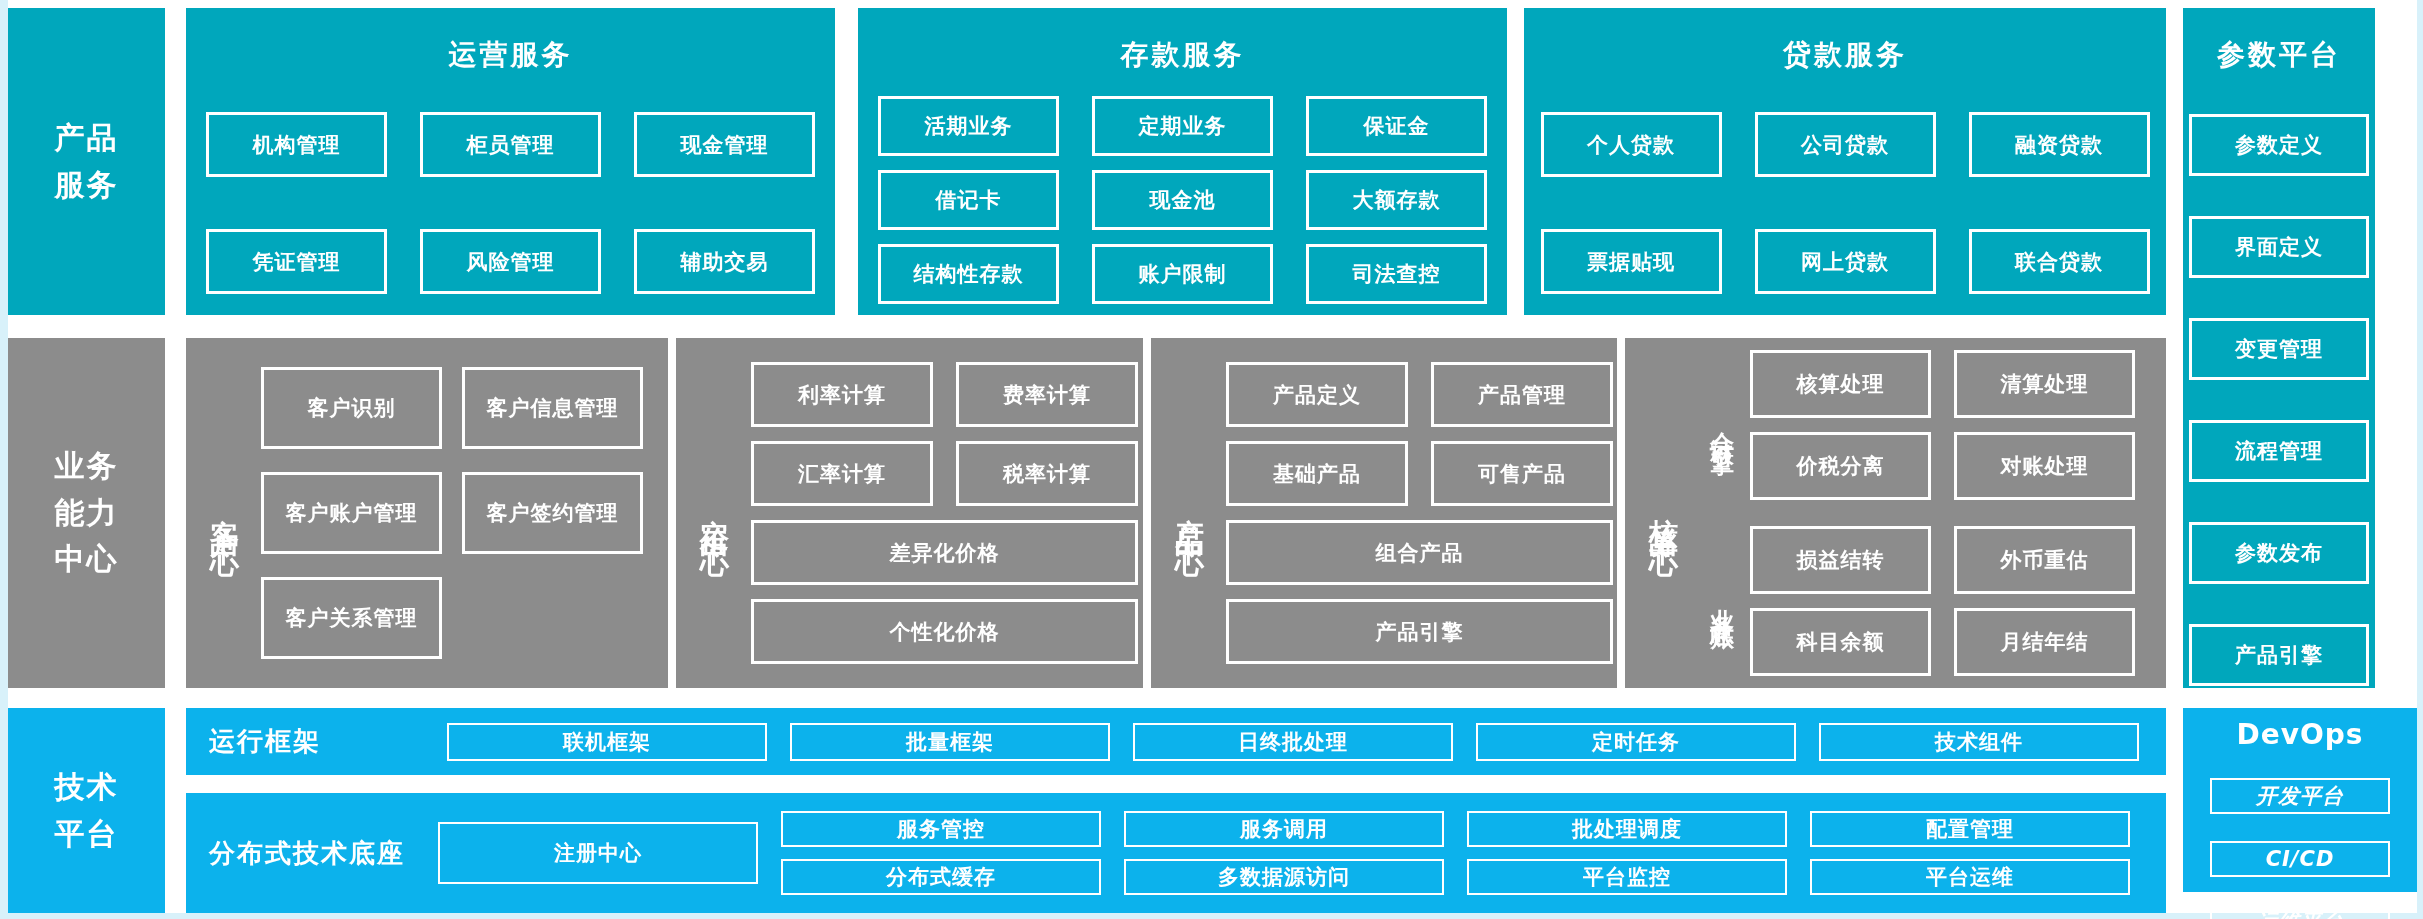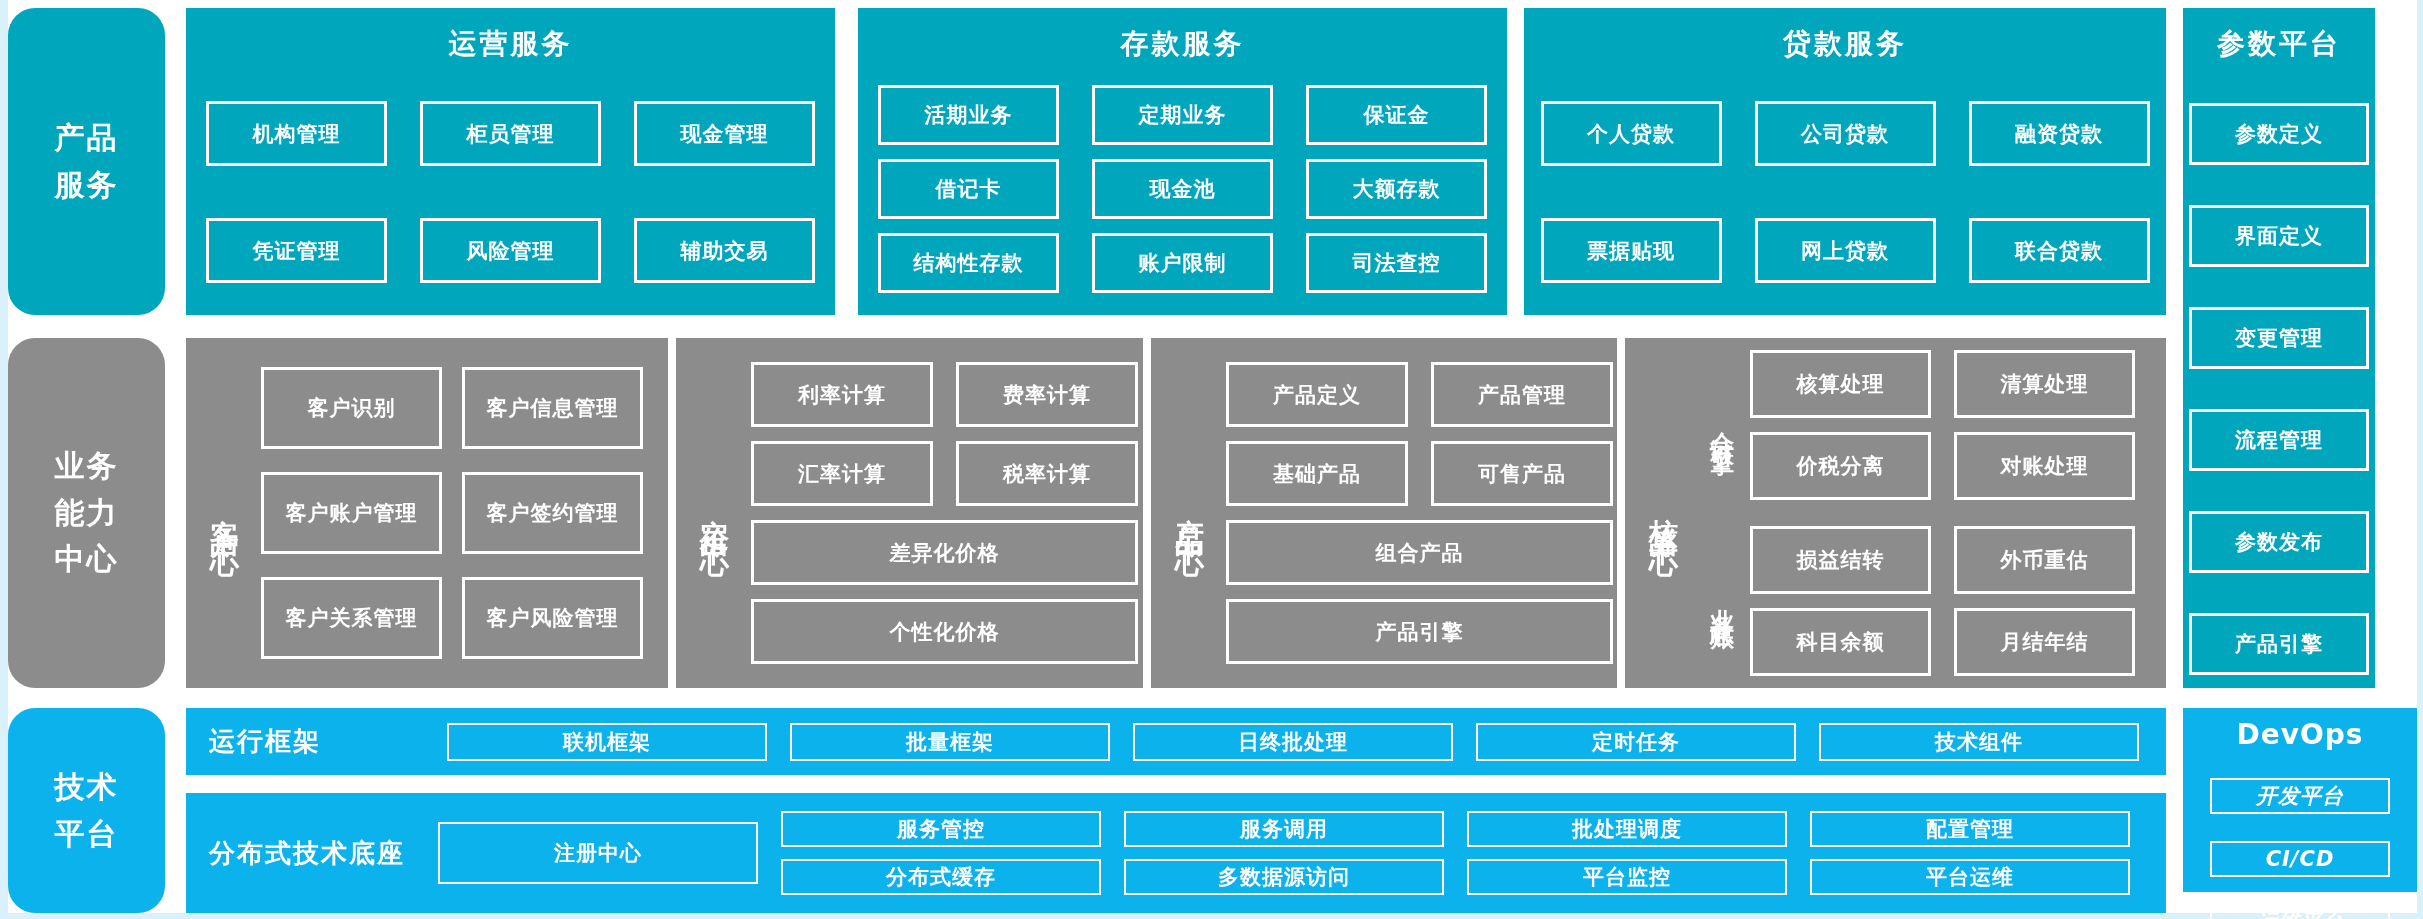--- a/index.html
+++ b/index.html
@@ -12,29 +12,29 @@
   .edge.right{right:0;width:6px;}
   .edge.bottom{position:absolute;left:0;right:0;top:913px;bottom:0;width:auto;height:6px;background:#d8f1fa;}
 
   .teal{background:#00a7bc;}
   .gray{background:#8c8c8c;}
   .blue{background:#0cb2ec;}
 
   .side{
     position:absolute;left:8px;width:157px;
     display:flex;align-items:center;justify-content:center;text-align:center;
-    font-size:30px;font-weight:bold;letter-spacing:2px;line-height:1.55;white-space:pre-line;border-radius:27px;
+    font-size:30px;font-weight:bold;letter-spacing:2px;line-height:1.55;white-space:pre-line;
   }
   #side-product{top:8px;height:307px;}
   #side-capability{top:338px;height:350px;}
   #side-tech{top:708px;height:205px;}
 
   .panel{position:absolute;box-sizing:border-box;}
   .ptitle{
-    margin:0;padding-top:17px;text-align:center;
+    margin:0;padding-top:28px;text-align:center;
     font-size:28px;font-weight:bold;letter-spacing:3px;
   }
   .box{
     box-sizing:border-box;border:3px solid #ffffff;
     display:flex;align-items:center;justify-content:center;
     font-size:21px;font-weight:bold;letter-spacing:1px;text-align:center;
   }
   .box.thin{border-width:2px;}
 
   
@@ -148,21 +148,20 @@
   </section>
 
   <section class="panel gray mid" id="p-customer">
     <div class="vlabel">客户中心</div>
     <div class="grid g2c">
       <div class="box">客户识别</div>
       <div class="box">客户信息管理</div>
       <div class="box">客户账户管理</div>
       <div class="box">客户签约管理</div>
       <div class="box">客户关系管理</div>
-      <div class="box">客户风险管理</div>
     </div>
   </section>
 
   <section class="panel gray mid" id="p-pricing">
     <div class="vlabel">定价中心</div>
     <div class="grid gp">
       <div class="box">利率计算</div>
       <div class="box">费率计算</div>
       <div class="box">汇率计算</div>
       <div class="box">税率计算</div>

